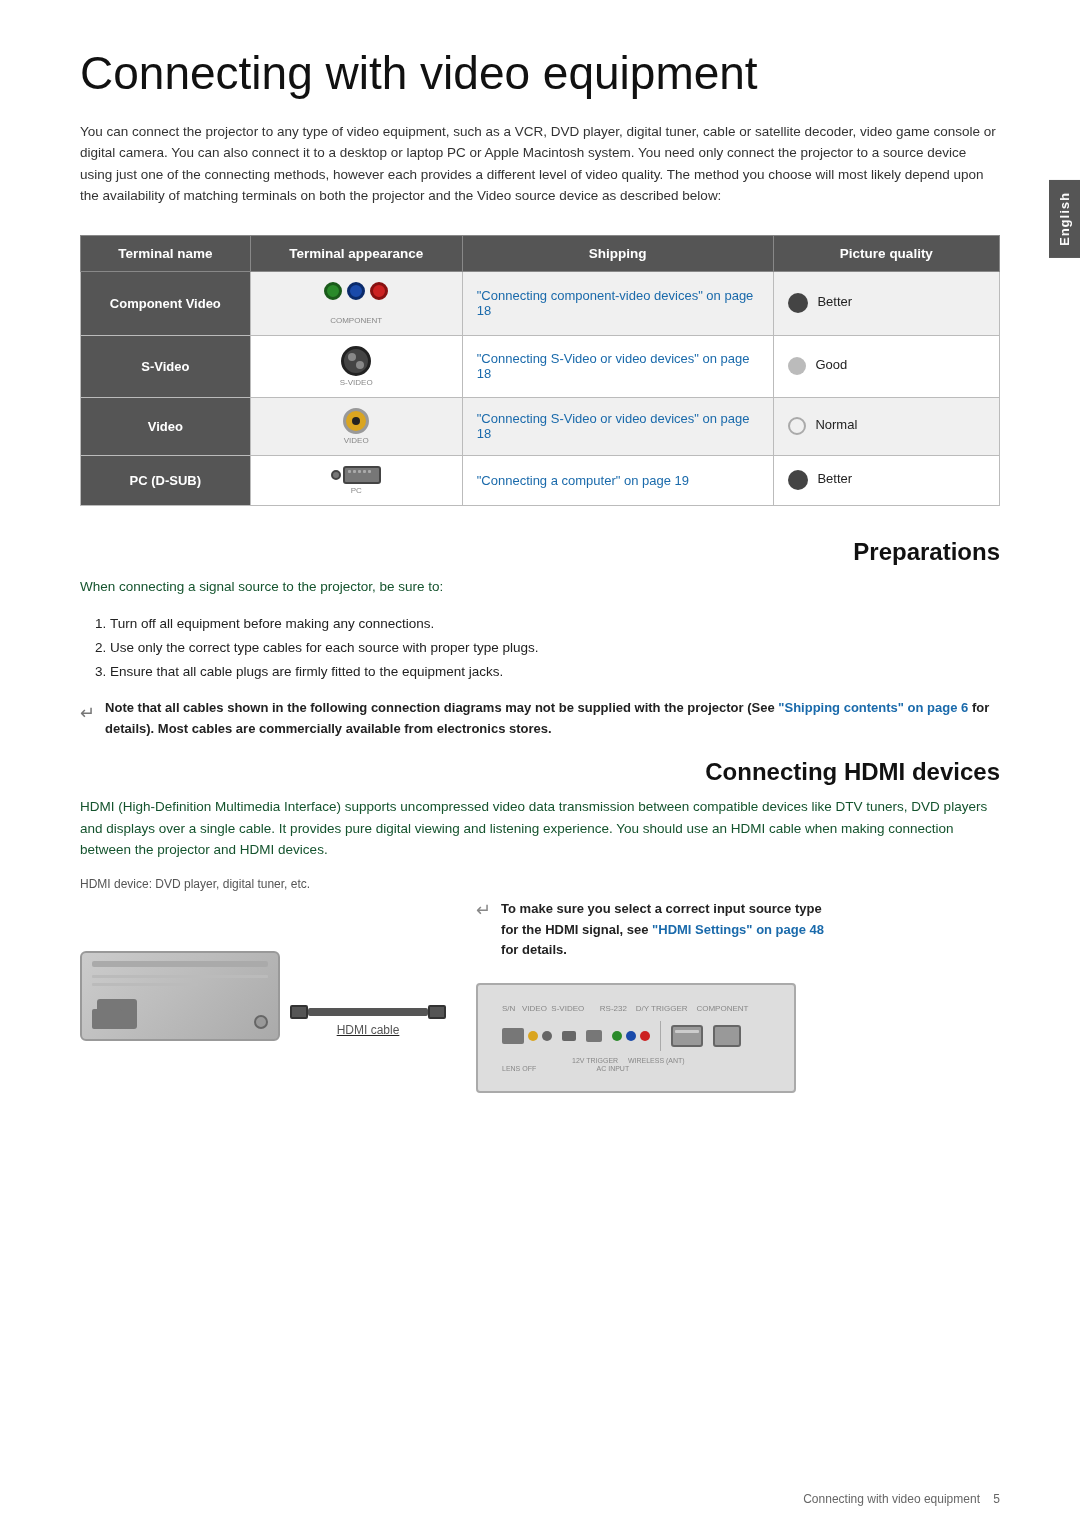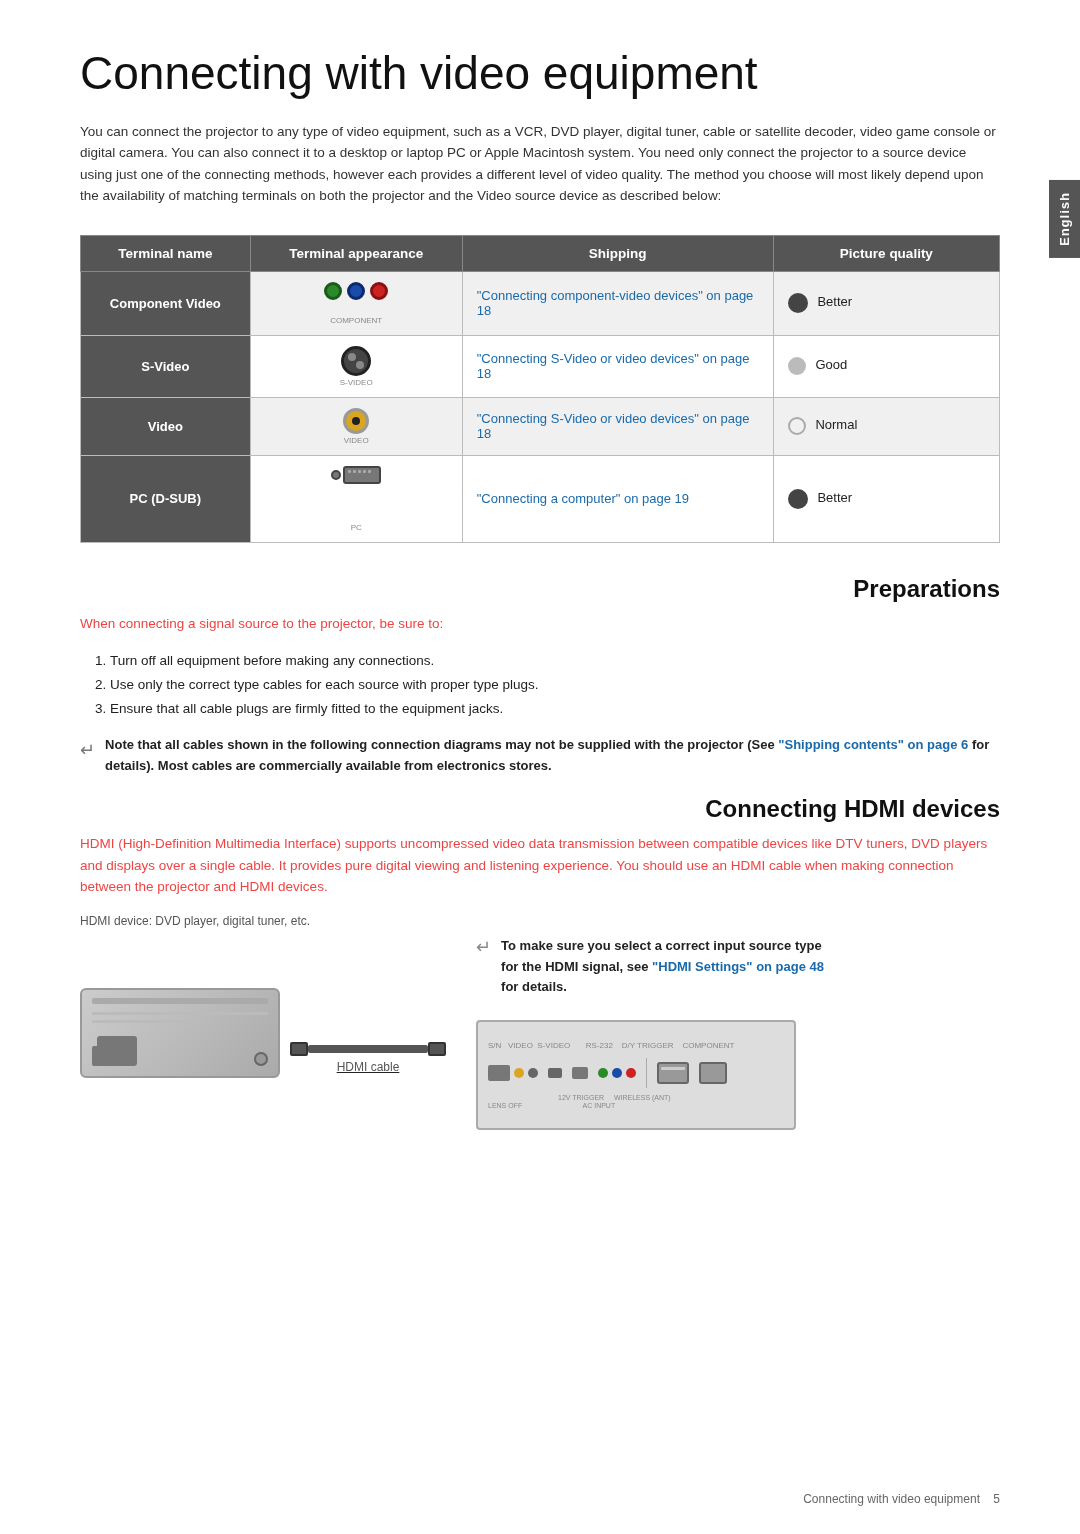--- a/index.html
+++ b/index.html
@@ -122,21 +122,21 @@
       color: #111;
       margin-bottom: 10px;
       margin-top: 10px;
       text-align: right;
     }
 
     .section-text {
       font-size: 13.5px;
       line-height: 1.6;
       margin-bottom: 14px;
-      color: #ef4444;
+      color: #14532d;
     }
 
     .ordered-list {
       margin: 10px 0 14px 30px;
       font-size: 13.5px;
       line-height: 1.8;
     }
 
     
     .note-box {
@@ -205,21 +205,21 @@
     .projector-back {
       width: 260px;
       height: 120px;
       background: #ddd;
       border: 2px solid #aaa;
       border-radius: 4px;
       position: relative;
       display: flex;
       flex-direction: column;
       justify-content: center;
-      padding: 6px;
+      padding: 20px;
     }
 
     .projector-ports-row {
       display: flex;
       gap: 4px;
       align-items: center;
       flex-wrap: wrap;
       padding: 4px;
     }
 
@@ -333,21 +333,21 @@
         <div style="width:26px;height:26px;border-radius:50%;background:#daa520;border:3px solid #999;position:relative;">
           <div style="position:absolute;top:50%;left:50%;transform:translate(-50%,-50%);width:8px;height:8px;border-radius:50%;background:#222;"></div>
         </div>
         <span style="font-size:8px;color:#888;margin-top:2px;">VIDEO</span>
       </div></td>
         <td class="td-reference" style="color: rgb(26, 106, 171);">"Connecting S-Video or video devices" on page 18</td>
         <td class="td-quality"><span class="quality-dot dot-normal"></span> <span>Normal</span></td>
       </tr>
       <tr>
         <td class="td-terminal">PC (D-SUB)</td>
-        <td class="td-appearance"><div style="display:inline-flex;flex-direction:column;align-items:center;gap:37px;">
+        <td class="td-appearance"><div style="display:inline-flex;flex-direction:column;align-items:center;">
         <div style="display:flex;align-items:center;gap:2px;">
           <div style="width:10px;height:10px;border-radius:50%;background:#777;border:2px solid #444;"></div>
           <div style="width:38px;height:18px;background:#777;border-radius:3px;border:2px solid #444;position:relative;">
             <div style="display:flex;gap:2px;padding:2px 3px;flex-wrap:wrap;">
               <div style="width:3px;height:3px;background:#aaa;border-radius:1px;"></div>
               <div style="width:3px;height:3px;background:#aaa;border-radius:1px;"></div>
               <div style="width:3px;height:3px;background:#aaa;border-radius:1px;"></div>
               <div style="width:3px;height:3px;background:#aaa;border-radius:1px;"></div>
               <div style="width:3px;height:3px;background:#aaa;border-radius:1px;"></div>
             </div>

